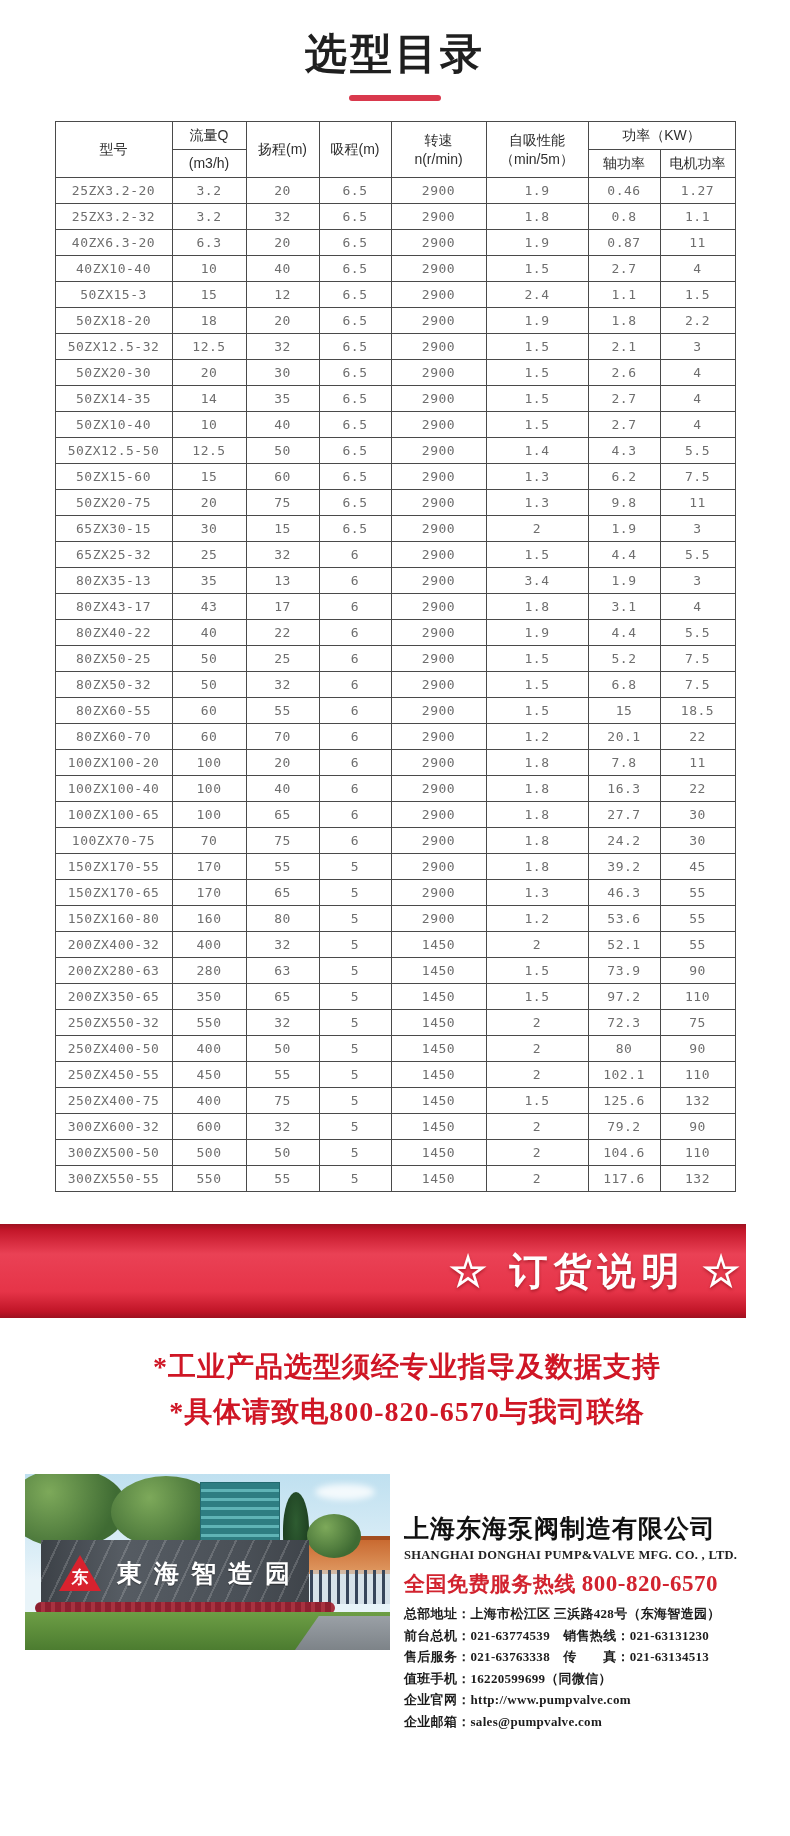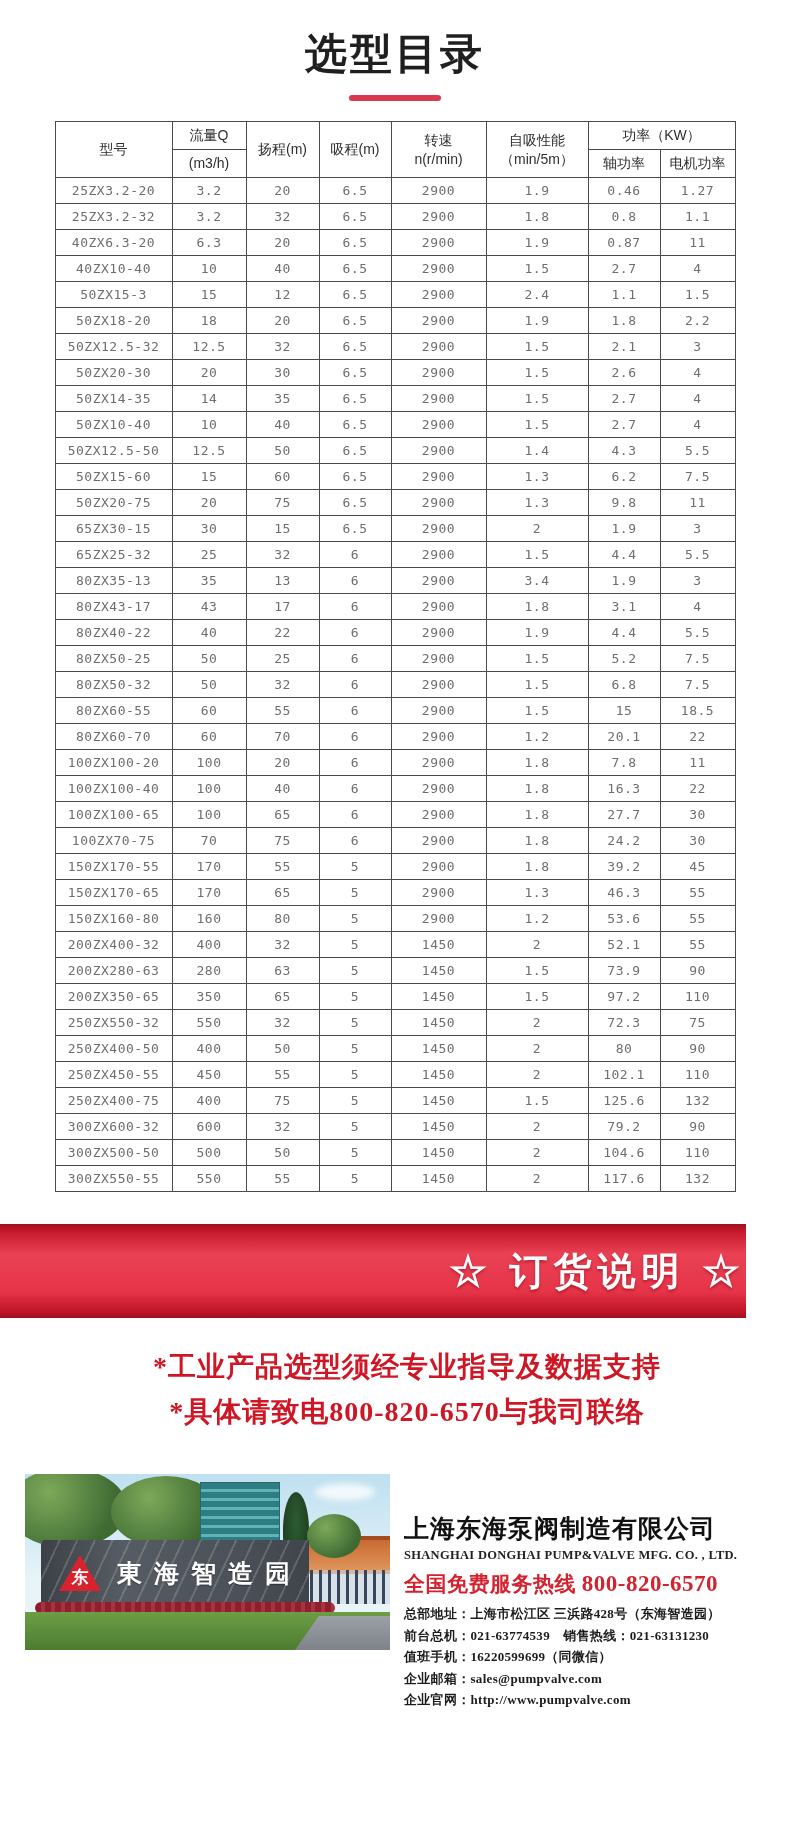--- a/index.html
+++ b/index.html
@@ -563,20 +563,21 @@
     <div class="company">
       <div class="company-name-cn">上海东海泵阀制造有限公司</div>
       <div class="company-name-en">SHANGHAI DONGHAI PUMP&amp;VALVE MFG. CO. , LTD.</div>
       <div class="hotline">
         <span>全国免费服务热线</span>
         <span class="num">800-820-6570</span>
       </div>
       <div class="contact-lines">
           <div class="contact-line">总部地址：上海市松江区 三浜路428号（东海智造园）</div>
           <div class="contact-line">前台总机：021-63774539　销售热线：021-63131230</div>
+          <div class="contact-line">售后服务：021-63763338　传　　真：021-63134513</div>
           <div class="contact-line">值班手机：16220599699（同微信）</div>
+          <div class="contact-line">企业官网：http://www.pumpvalve.com</div>
           <div class="contact-line">企业邮箱：sales@pumpvalve.com</div>
-          <div class="contact-line">企业官网：http://www.pumpvalve.com</div>
         </div>
     </div>
 
   </div>
 </div>
 
 </body></html>

